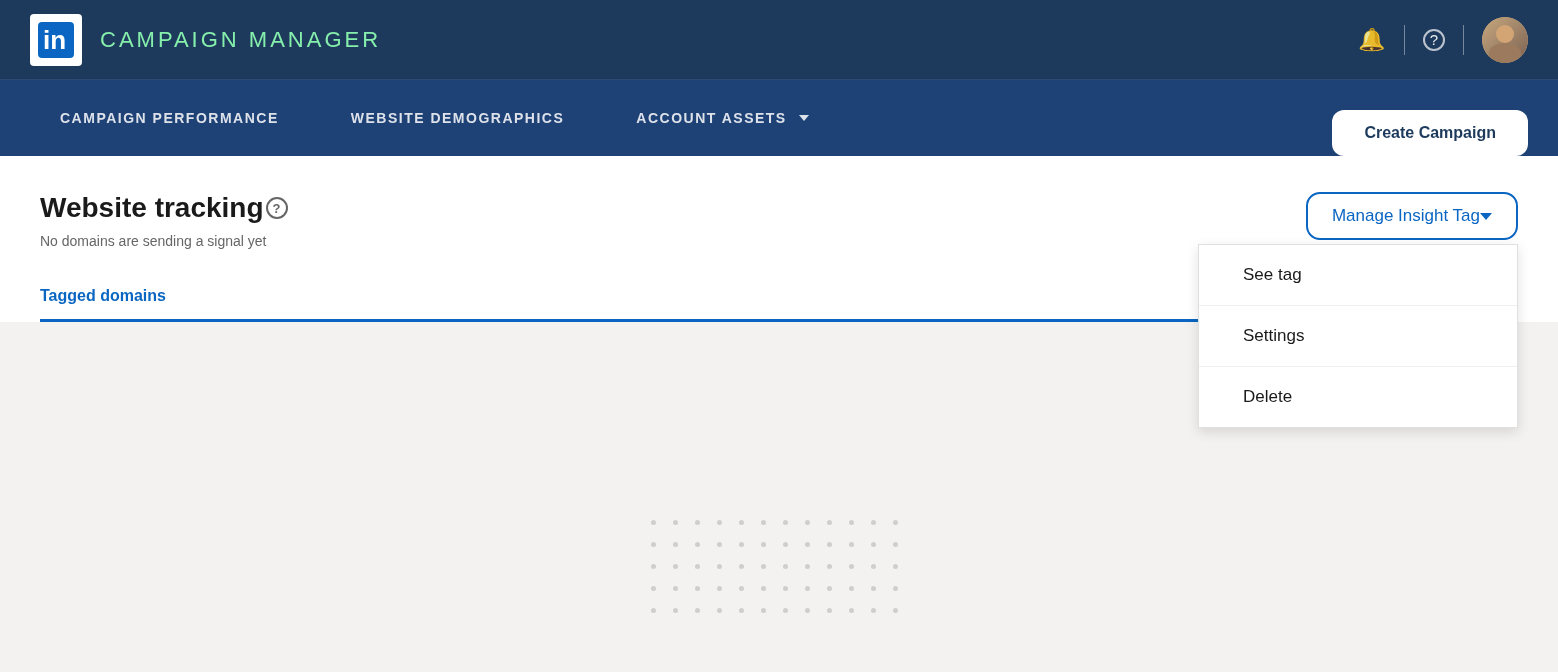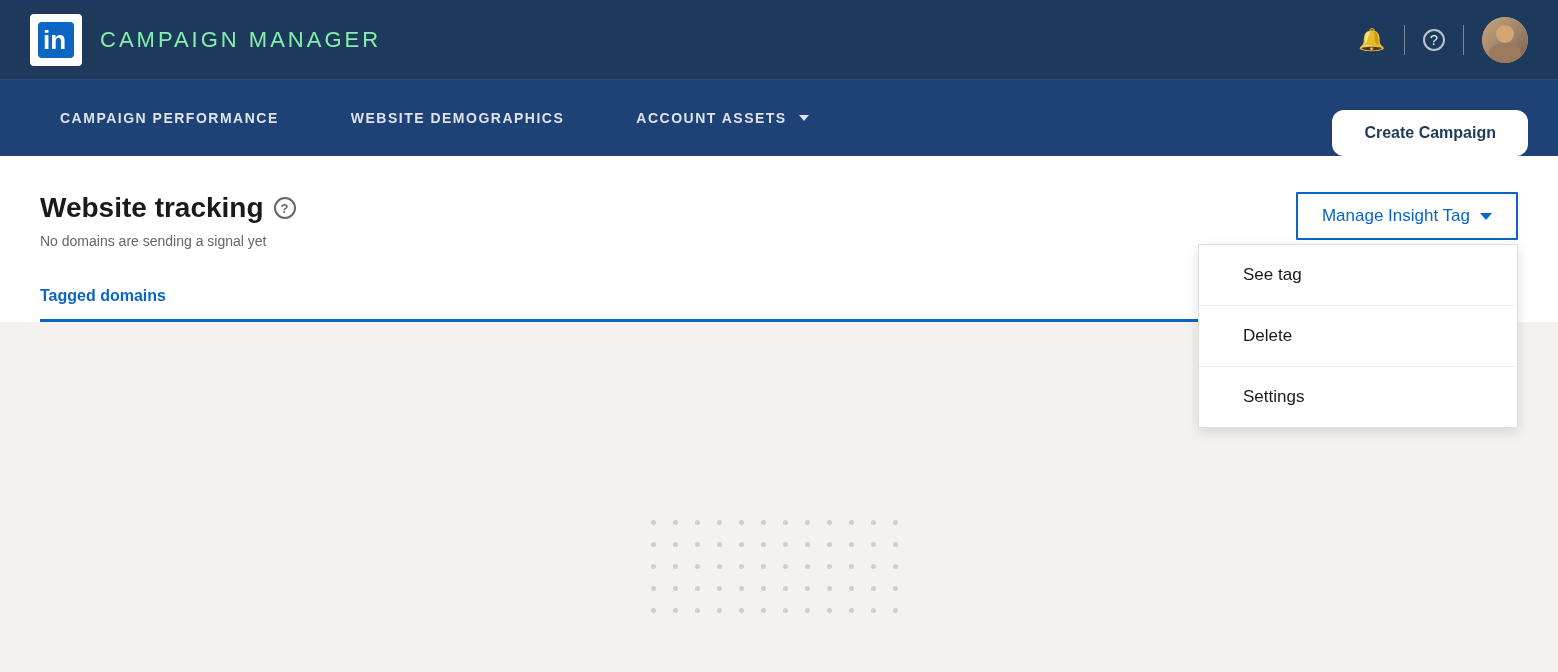--- a/index.html
+++ b/index.html
@@ -157,21 +157,21 @@
       justify-content: space-between;
       margin-bottom: 24px;
     }
     .page-title-section {}
     .page-title {
       font-size: 28px;
       font-weight: 600;
       color: #1a1a1a;
       display: flex;
       align-items: center;
-      gap: 10px;
+      gap: 2px;
       margin-bottom: 8px;
     }
     .help-icon {
       display: inline-flex;
       align-items: center;
       justify-content: center;
       width: 22px;
       height: 22px;
       border: 2px solid #666;
       border-radius: 50%;
@@ -188,24 +188,23 @@
 
     
     .manage-tag-btn {
       background: white;
       color: #0a66c2;
       border: 2px solid #0a66c2;
       padding: 12px 24px;
       font-size: 17px;
       font-weight: 500;
       cursor: pointer;
-      border-radius: 1px;
-      display: flex;
-      align-items: center;
-      gap: 10px;
+      border-radius: 14px;
+      display: flex;
+      align-items: center;
       white-space: nowrap;
       position: relative;
     }
     .chevron-down-blue {
       display: inline-block;
       width: 0;
       height: 0;
       border-left: 6px solid transparent;
       border-right: 6px solid transparent;
       border-top: 7px solid #0a66c2;
@@ -338,22 +337,22 @@
       </div>
       <div class="page-subtitle">No domains are sending a signal yet</div>
     </div>
     <div class="dropdown-wrapper">
       <button class="manage-tag-btn">
         <span>Manage Insight Tag</span>
         <span class="chevron-down-blue"></span>
       </button>
       <div class="dropdown-menu">
         <div class="dropdown-item">See tag</div>
+        <div class="dropdown-item">Settings</div>
         <div class="dropdown-item">Delete</div>
-        <div class="dropdown-item">Settings</div>
       </div>
     </div>
   </div>
 
   <div class="tabs">
     <div class="tab active">
       <span>Tagged domains</span>
     </div>
   </div>
 </div>

